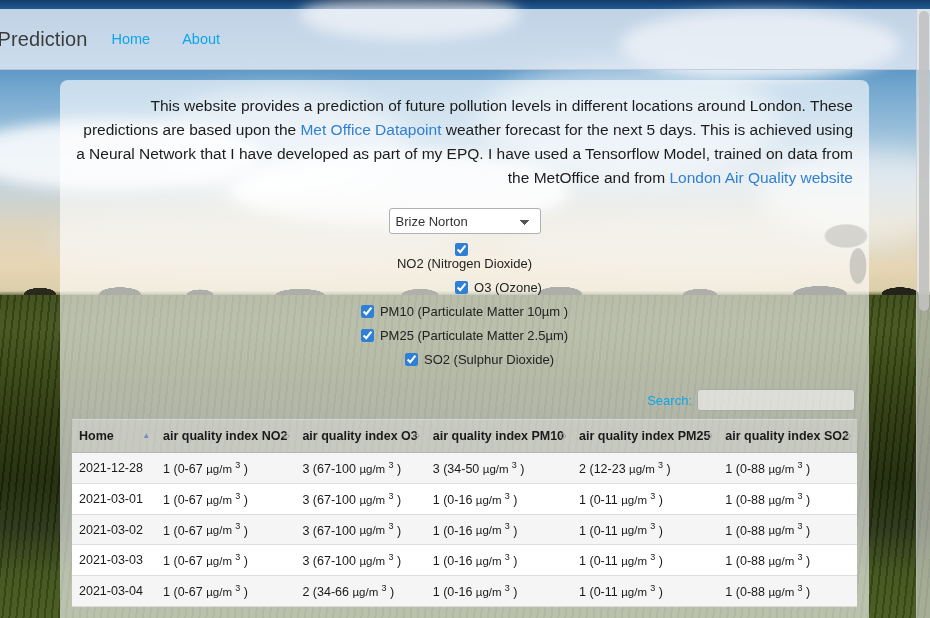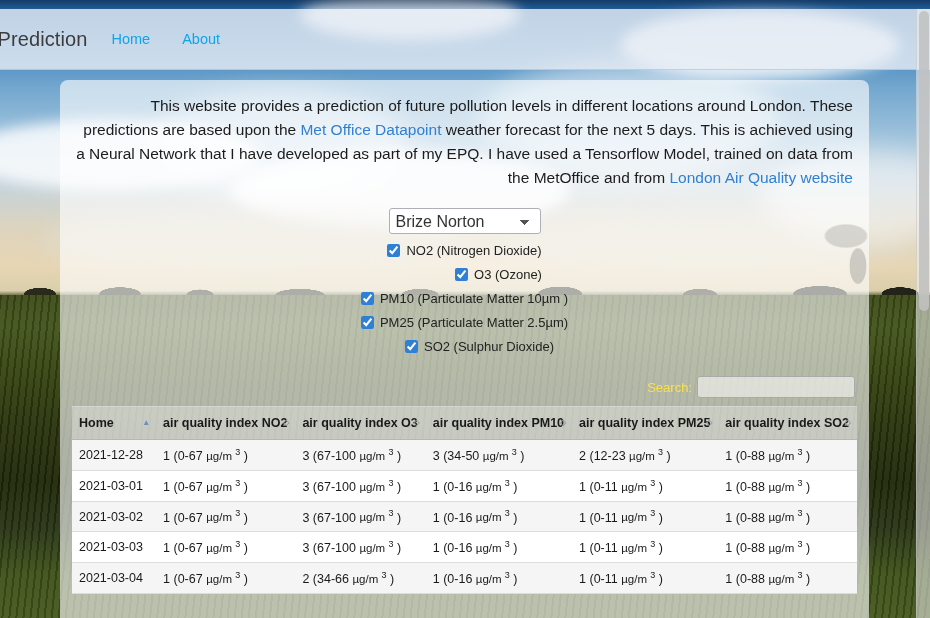--- a/index.html
+++ b/index.html
@@ -116,21 +116,21 @@
     max-width: 790px;
     padding: 0 4px;
   }
   .intro a { color: #2f7fd4; text-decoration: none; cursor: pointer; }
 
   
   .controls { margin-top: 18px; }
   .select-row { display: flex; justify-content: center; }
   select.loc {
     width: 152px; height: 26px;
-    font-size: 16px; font-family: "Liberation Sans", sans-serif;
+    font-size: 13px; font-family: "Liberation Sans", sans-serif;
     color: #333;
     background: #fff;
     border: 1px solid #adb1b6;
     border-radius: 3px;
     padding: 2px 4px 2px 6px;
     cursor: pointer;
     -webkit-appearance: none; appearance: none;
     background-image:
       linear-gradient(45deg, transparent 50%, #555 50%),
       linear-gradient(135deg, #555 50%, transparent 50%);
@@ -147,21 +147,21 @@
     width: 13px; height: 13px; margin: 0 6px 0 0;
     accent-color: #2f7fd4; cursor: pointer;
   }
   .check-row label { cursor: pointer; white-space: nowrap; }
 
   
   .search-wrap {
     display: flex; justify-content: flex-end; align-items: center;
     margin-top: 22px; padding-right: 2px;
   }
-  .search-wrap .lbl { font-size: 13px; color: #fde047; margin-right: 5px; }
+  .search-wrap .lbl { font-size: 13px; color: #0ea5e9; margin-right: 5px; }
   .search-wrap input {
     width: 158px; height: 22px;
     border: 1px solid #aaa; border-radius: 3px;
     background: rgba(255,255,255,0.55);
     font-size: 12px; padding: 0 5px;
     font-family: "Liberation Sans", sans-serif;
   }
 
   
   .table-scroll { margin-top: 8px; }
@@ -258,21 +258,21 @@
       <span>This website provides a prediction of future pollution levels in different locations around London. These predictions are based upon the </span><a>Met Office Datapoint</a><span> weather forecast for the next 5 days. This is achieved using a Neural Network that I have developed as part of my EPQ. I have used a Tensorflow Model, trained on data from the MetOffice and from </span><a>London Air Quality website</a>
     </p>
 
     <div class="controls">
       <div class="select-row">
         <select class="loc">
           <option>Brize Norton</option>
         </select>
       </div>
 
-      <div class="check-row" style="padding-left:0px;">
+      <div class="check-row" style="padding-left:0px;flex-direction:column;">
         <input type="checkbox" id="cb0" checked="" style="">
         <label for="cb0">NO2 (Nitrogen Dioxide)</label>
       </div>
       <div class="check-row" style="padding-left:68px;">
         <input type="checkbox" id="cb1" checked="" style="">
         <label for="cb1">O3 (Ozone)</label>
       </div>
       <div class="check-row" style="padding-left:0px;justify-content:center;">
         <input type="checkbox" id="cb2" checked="" style="">
         <label for="cb2">PM10 (Particulate Matter 10µm )</label>

